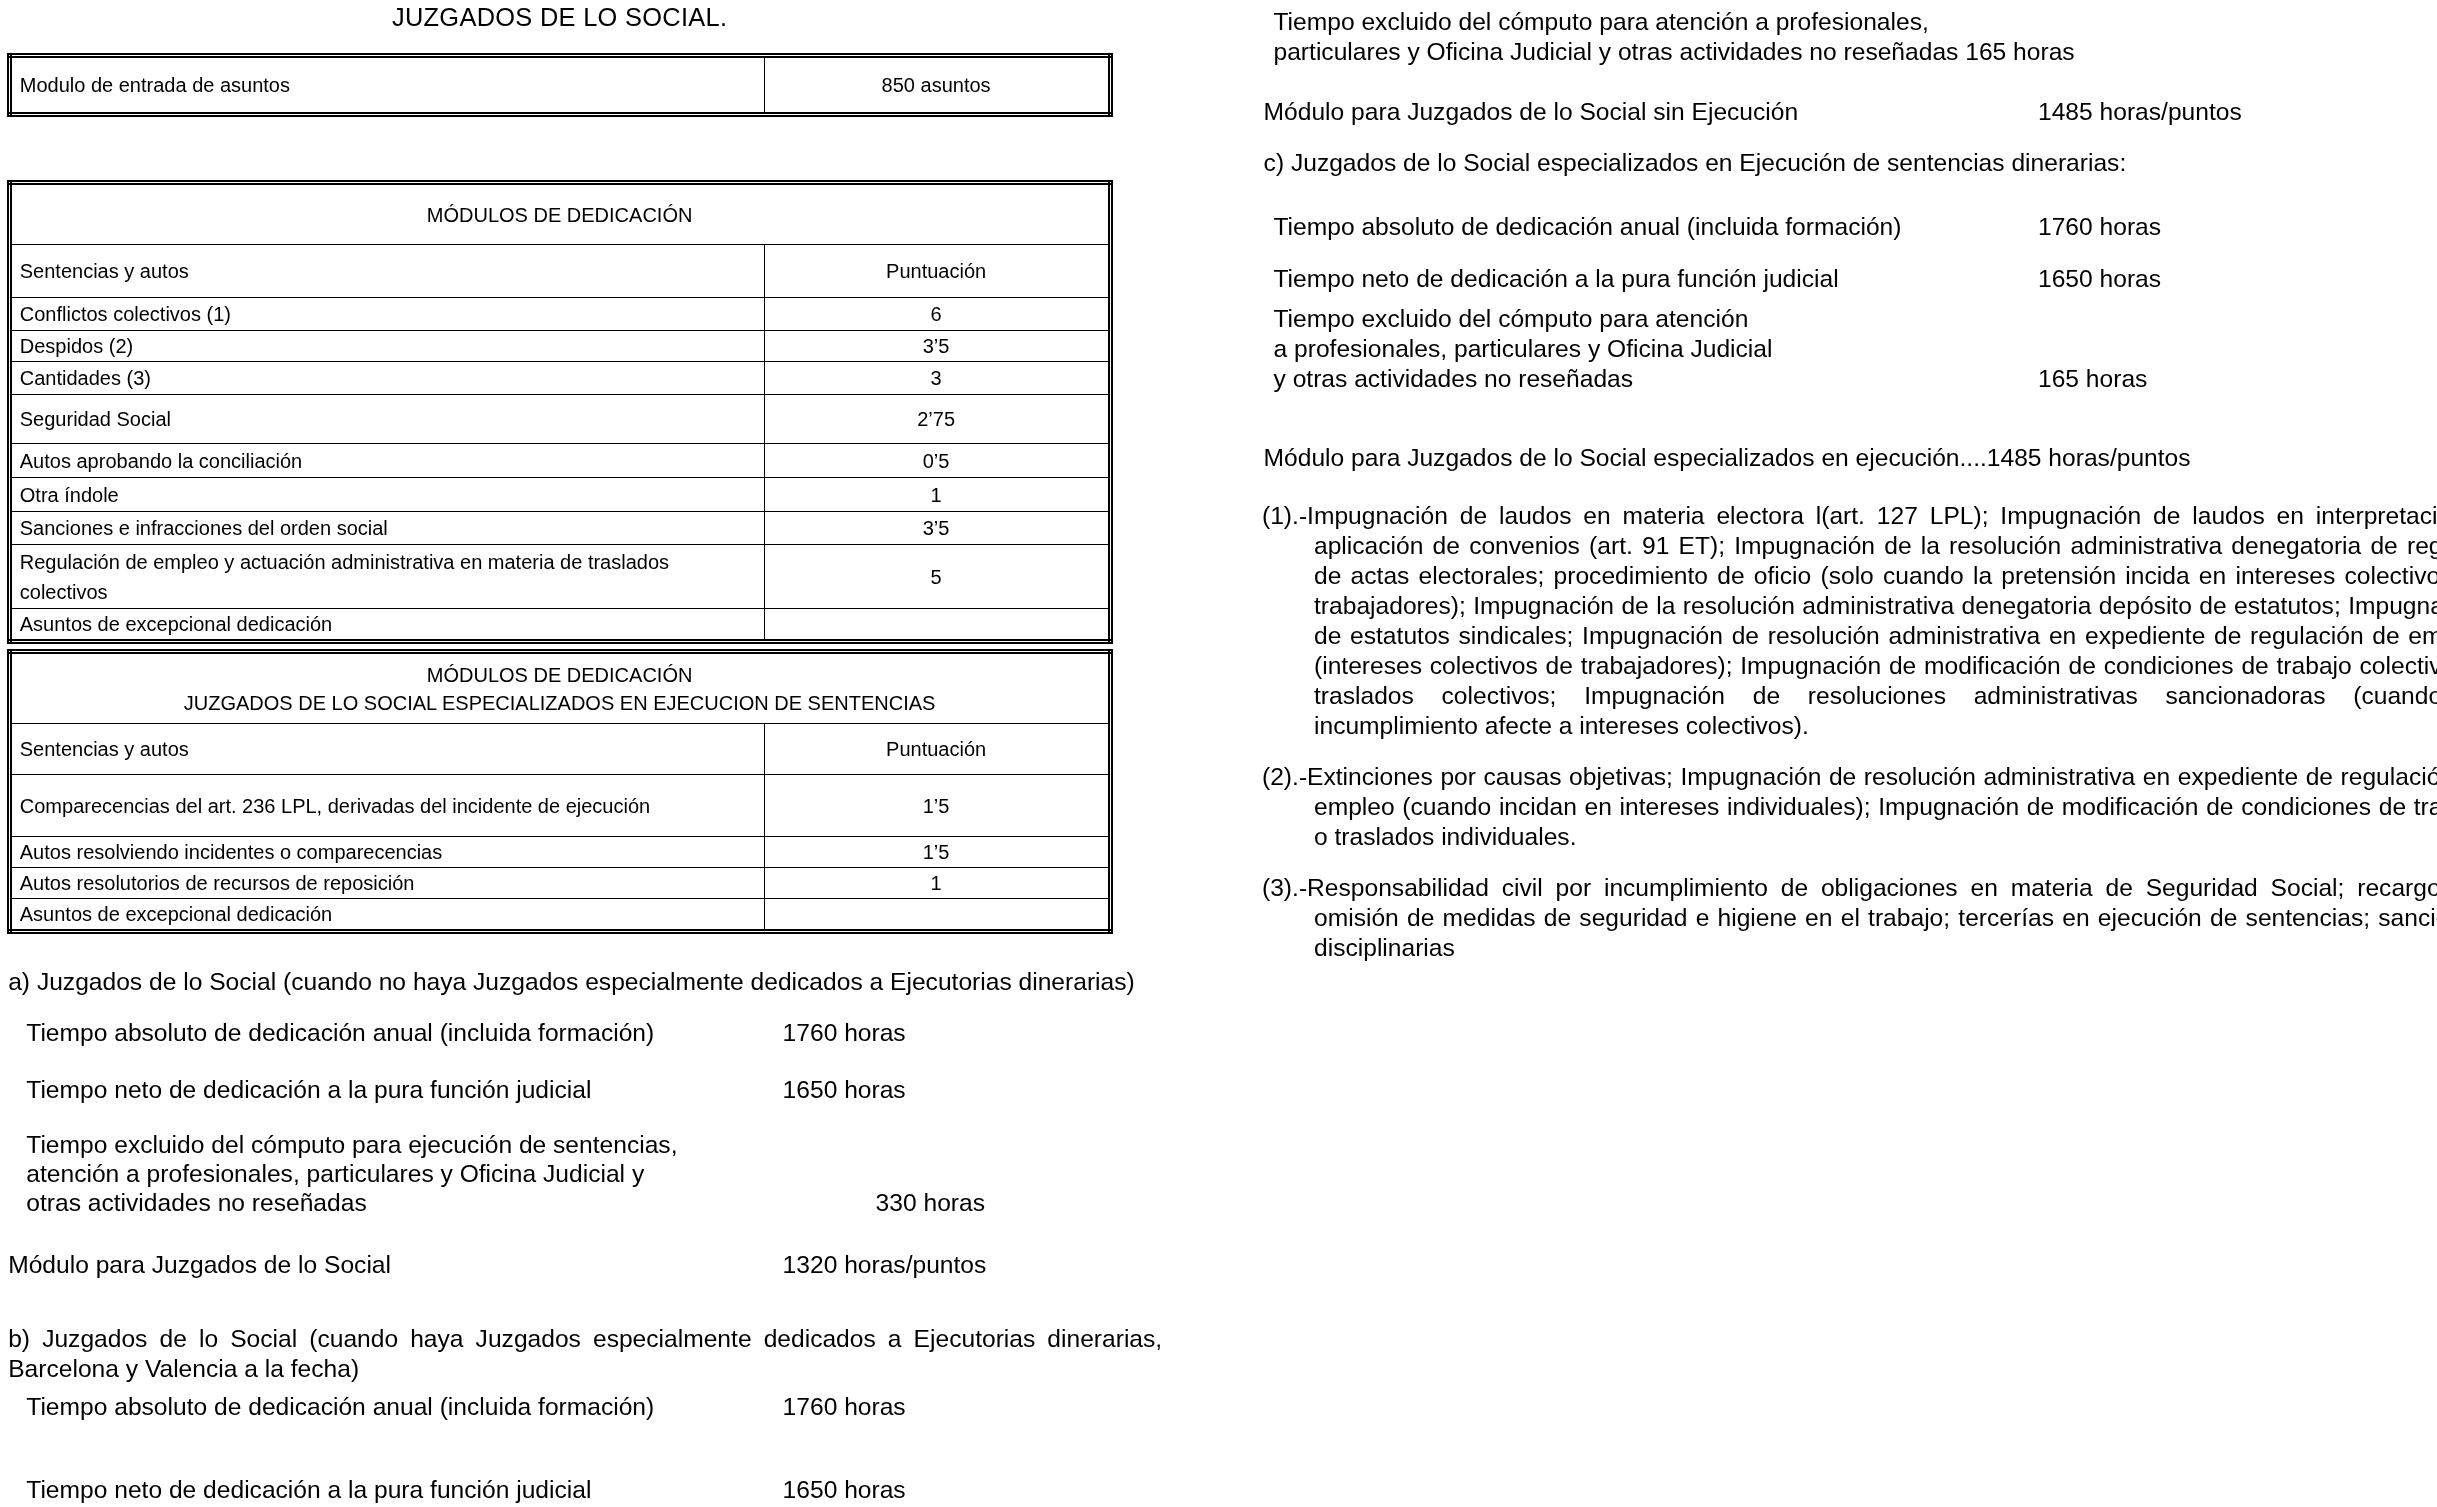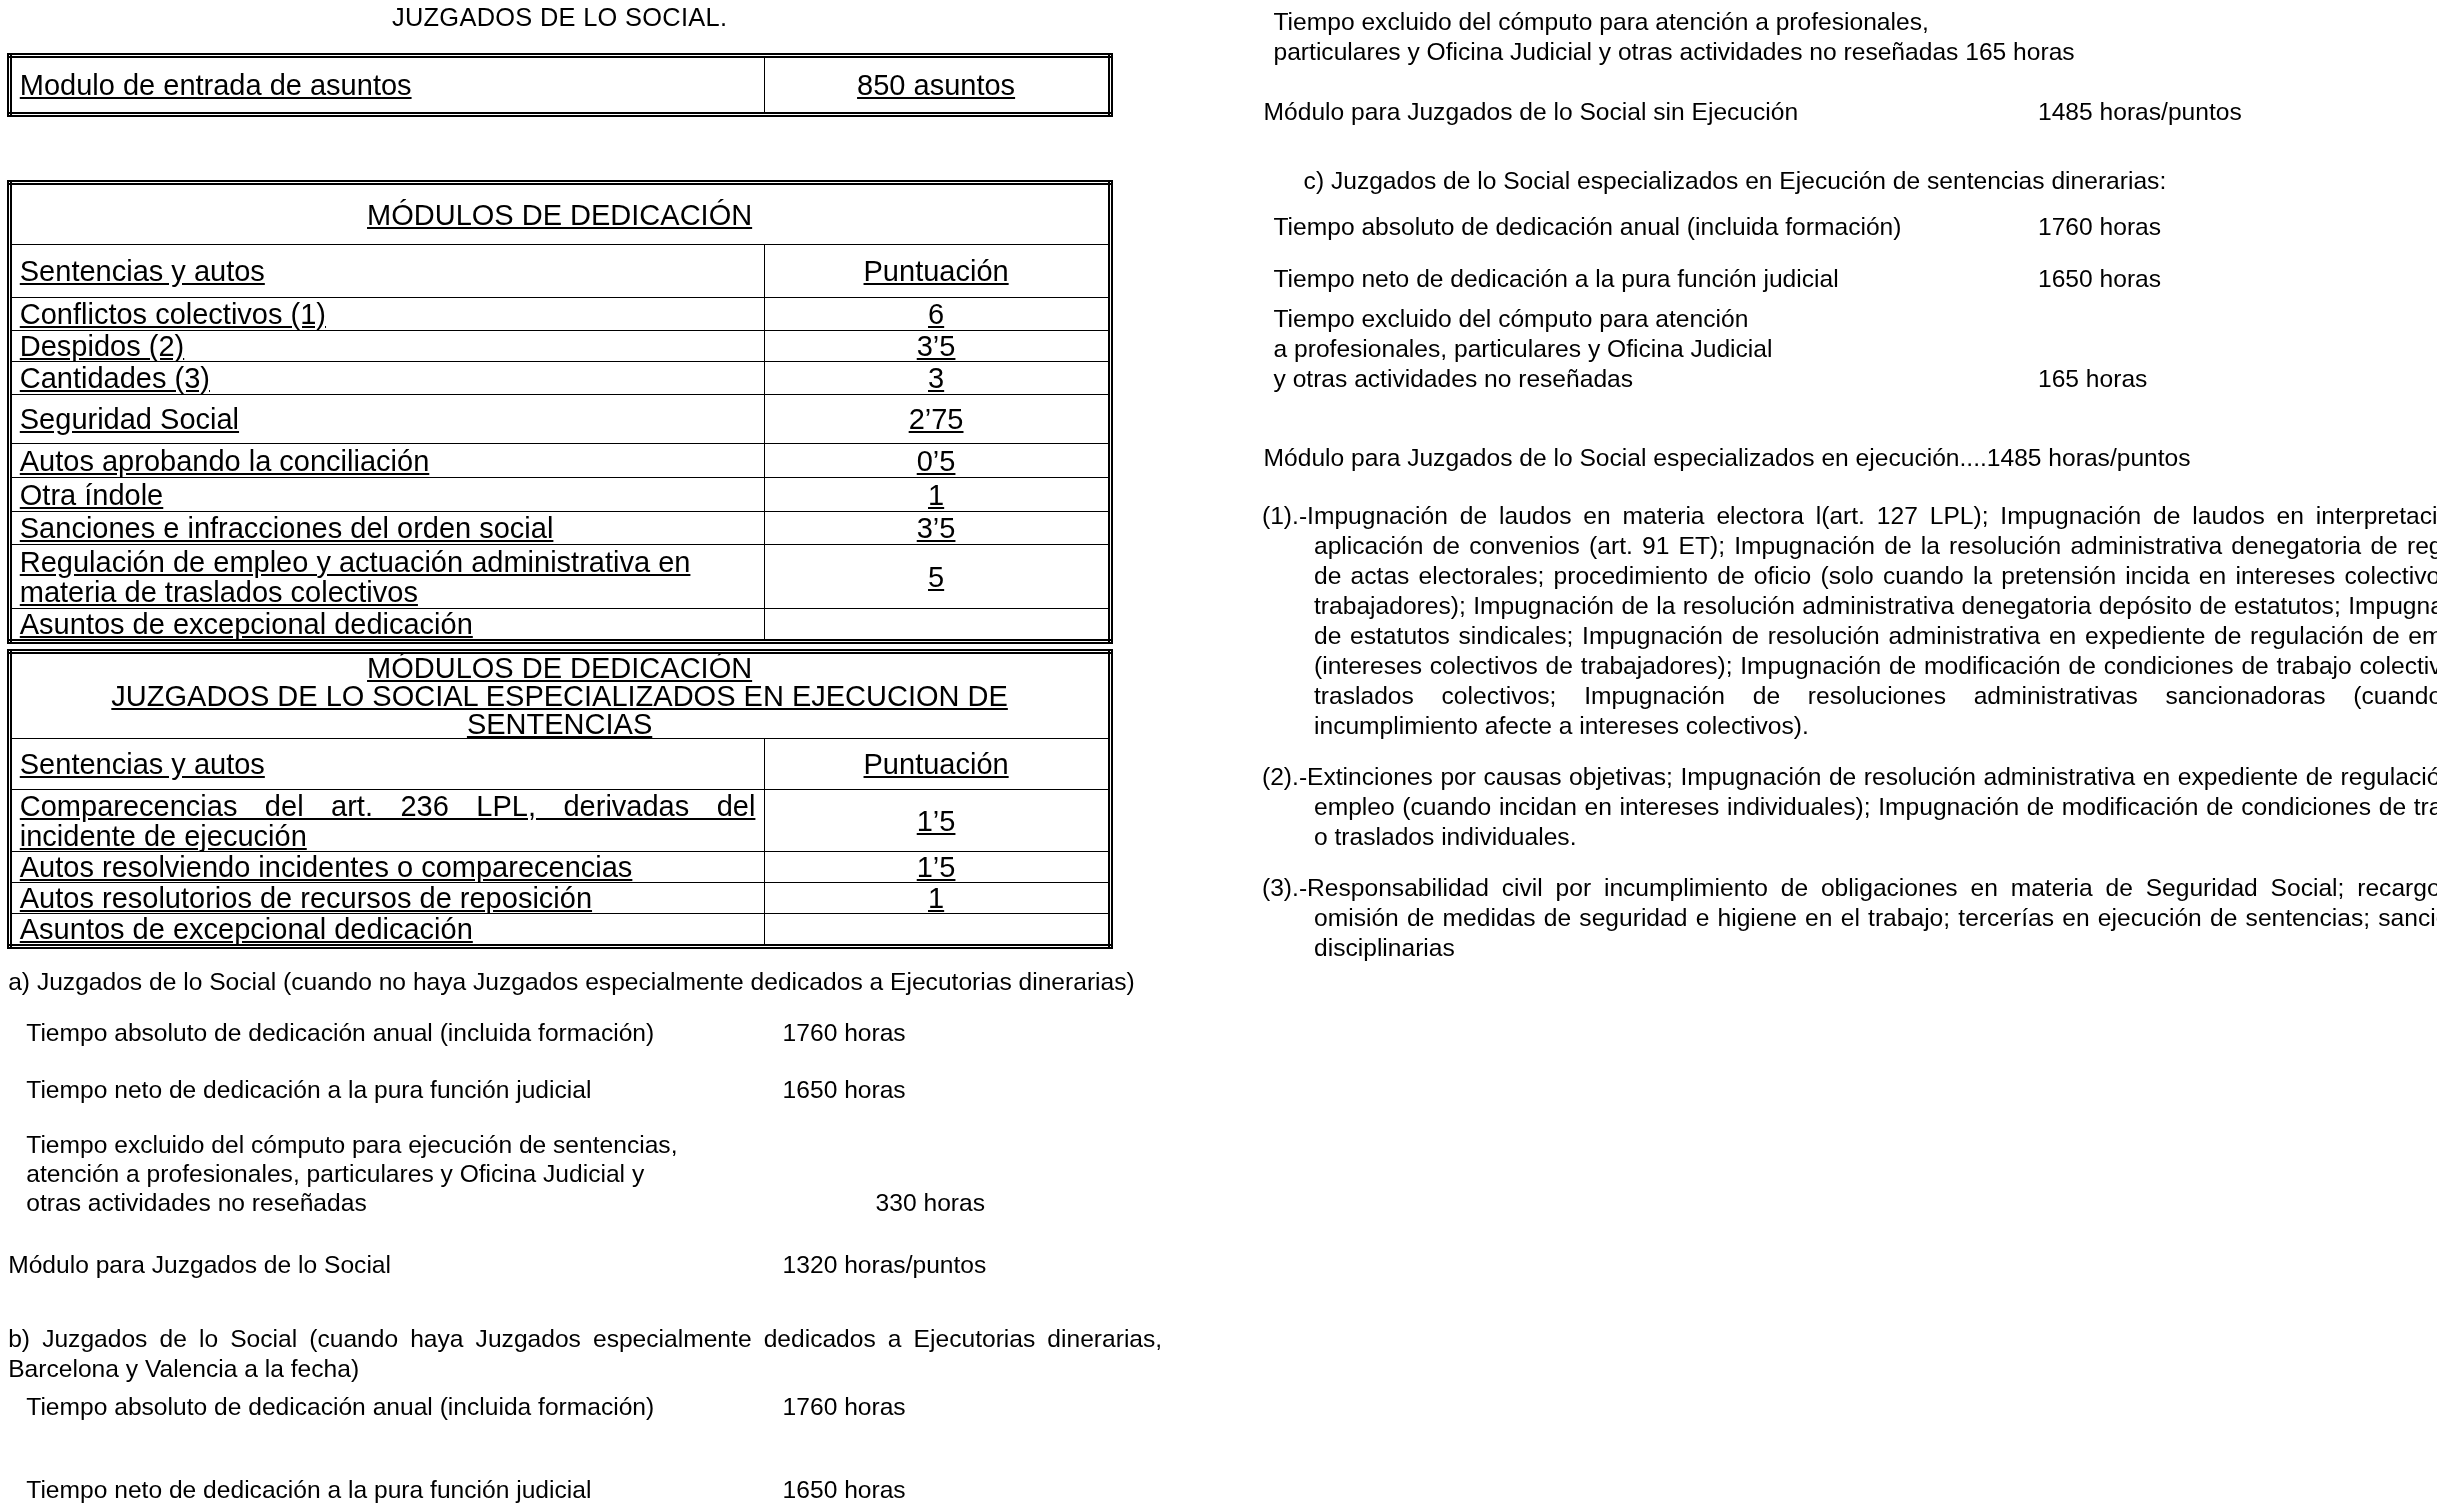--- a/index.html
+++ b/index.html
@@ -30,24 +30,23 @@
   table.doc{
     border-collapse:collapse;
     table-layout:fixed;
     width:1106px;
     border:5.7px double #000;
     background:#fff;
   }
   table.doc td{
     border:1.6px solid #000;
     padding:0 8.2px;
-    font-size:29px;
+    font-size:20px;
     vertical-align:middle;
     overflow:hidden;
-    text-decoration:underline;
   }
   td.val{text-align:center;padding:0 3.3px;}
   td.t-title{
     text-align:center;
     vertical-align:top;
     padding-top:9.8px;
   }
   td.t-title2{
     text-align:center;
     vertical-align:middle;
@@ -245,21 +244,21 @@
       <span>Tiempo excluido del cómputo para atención a profesionales,</span><br>
       <span>particulares y Oficina Judicial y otras actividades no reseñadas</span>
       <span>165 horas</span>
     </div>
 
     <div class="kv" style="top:97px;padding-left:1.6px;">
       <span>Módulo para Juzgados de lo Social sin Ejecución</span>
       <span class="v">1485 horas/puntos</span>
     </div>
 
-    <div class="lead" style="top:166px;margin-left:40px;">c) Juzgados de lo Social especializados en Ejecución de sentencias dinerarias:</div>
+    <div class="lead" style="top:148px;">c) Juzgados de lo Social especializados en Ejecución de sentencias dinerarias:</div>
 
     <div class="kv" style="top:212px;">
       <span>Tiempo absoluto de dedicación anual (incluida formación)</span>
       <span class="v">1760 horas</span>
     </div>
 
     <div class="kv" style="top:264px;">
       <span>Tiempo neto de dedicación a la pura función judicial</span>
       <span class="v">1650 horas</span>
     </div>

